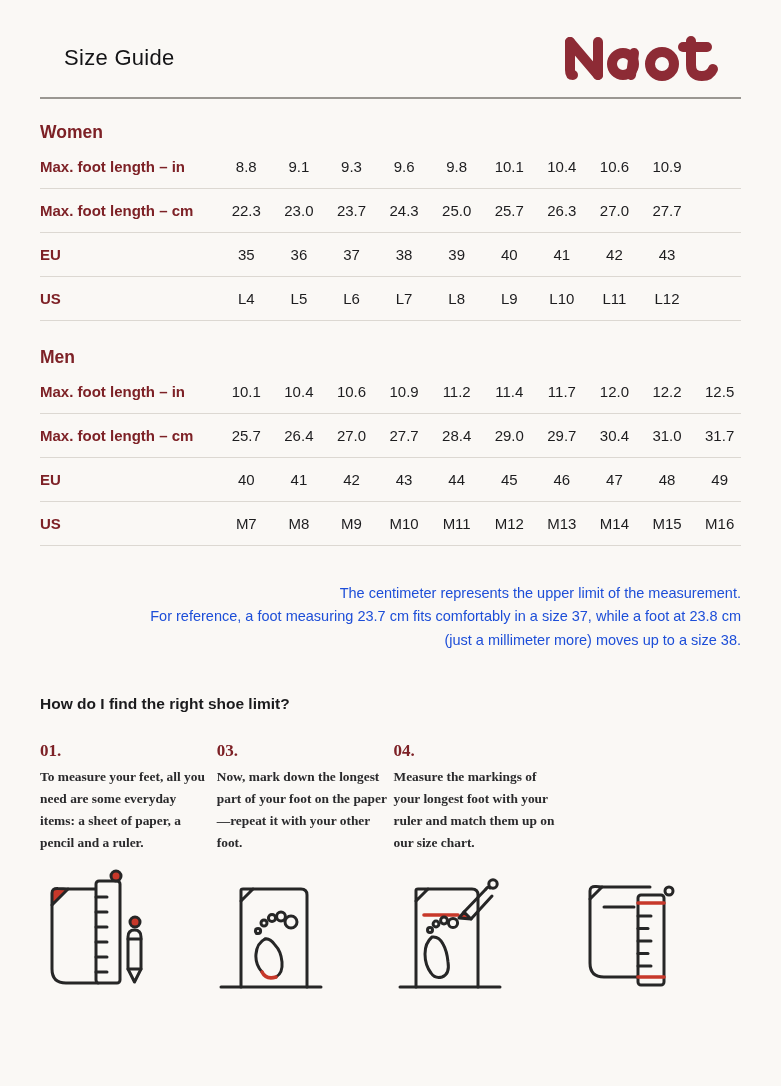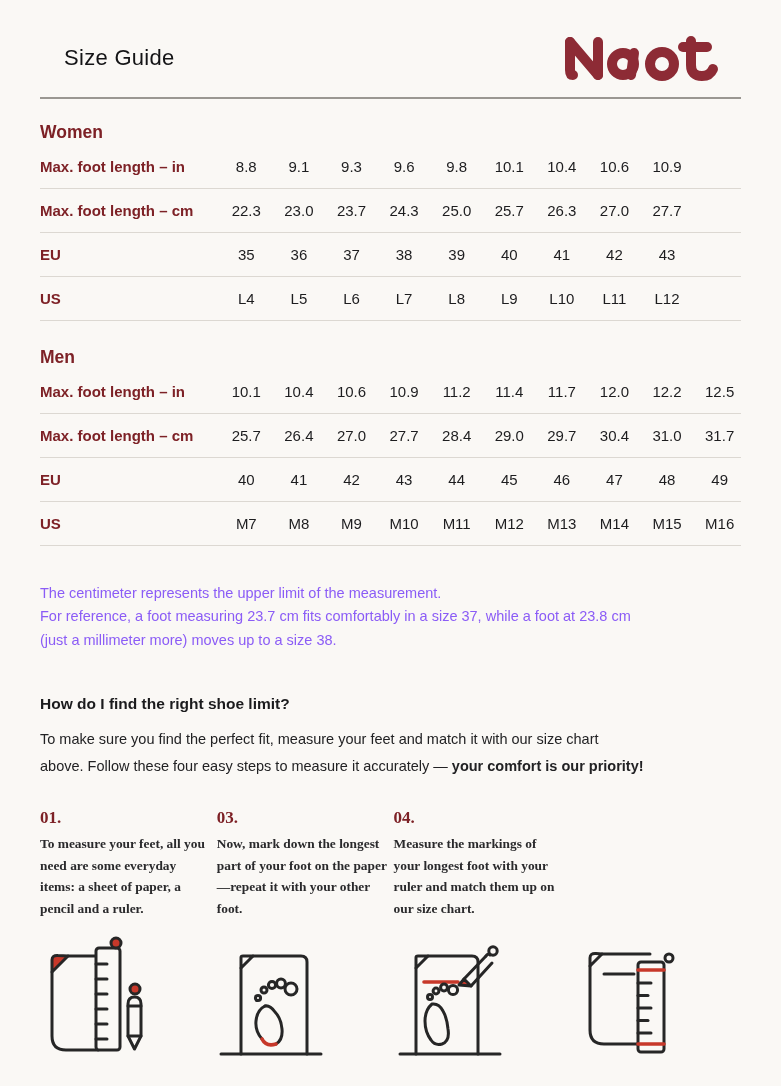--- a/index.html
+++ b/index.html
@@ -18,21 +18,21 @@
 
   
   .sec-heading{font-size:17.5px;font-weight:700;color:var(--maroon);margin-top:23px;}
   .stable{margin-top:2px;}
   .srow{display:flex;align-items:center;height:44px;border-bottom:1px solid var(--divider);}
   .slabel{width:180px;font-size:15px;font-weight:700;color:var(--maroon);flex:none;}
   .scells{display:flex;flex:none;}
   .cell{width:52.6px;text-align:center;font-size:15px;color:#1d1d1f;flex:none;}
 
   
-  .notes{margin-top:36px;font-size:14.5px;line-height:1.62;color:#8b5cf6;}
+  .notes{margin-top:36px;font-size:14.5px;line-height:1.62;color:#1d4ed8;text-align:right;}
   .howto-h{margin-top:43px;font-size:15.5px;font-weight:700;color:#1b1b1d;}
   .intro{margin-top:13px;font-size:14.5px;line-height:1.85;color:#222224;}
   .intro b{font-weight:700;}
 
   
   .steps{display:grid;grid-template-columns:repeat(4,1fr);column-gap:6px;margin-top:28px;font-family:Liberation Serif, serif;}
   .step-num{font-size:17px;font-weight:700;color:var(--maroon);margin-bottom:5px;}
   .step-text{font-size:13.4px;font-weight:700;color:#2a2a2c;line-height:1.62;}
 
   .icons{display:grid;grid-template-columns:repeat(4,1fr);column-gap:14px;margin-top:14px;}
@@ -184,24 +184,20 @@
     </div>
   </div>
 
   <div class="notes">
     <div>The centimeter represents the upper limit of the measurement.</div>
     <div>For reference, a foot measuring 23.7 cm fits comfortably in a size 37, while a foot at 23.8 cm</div>
     <div>(just a millimeter more) moves up to a size 38.</div>
   </div>
 
   <div class="howto-h">How do I find the right shoe limit?</div>
-  <div class="intro">
-    <span>To make sure you find the perfect fit, measure your feet and match it with our size chart</span><br>
-    <span>above. Follow these four easy steps to measure it accurately — </span><b>your comfort is our priority!</b>
-  </div>
 
   <div class="steps">
     <div class="step">
       <div class="step-num">01.</div>
       <div class="step-text">To measure your feet, all you need are some everyday items: a sheet of paper, a pencil and a ruler.</div>
     </div>
     <div class="step">
       <div class="step-num">03.</div>
       <div class="step-text">Now, mark down the longest part of your foot on the paper—repeat it with your other foot.</div>
     </div>

